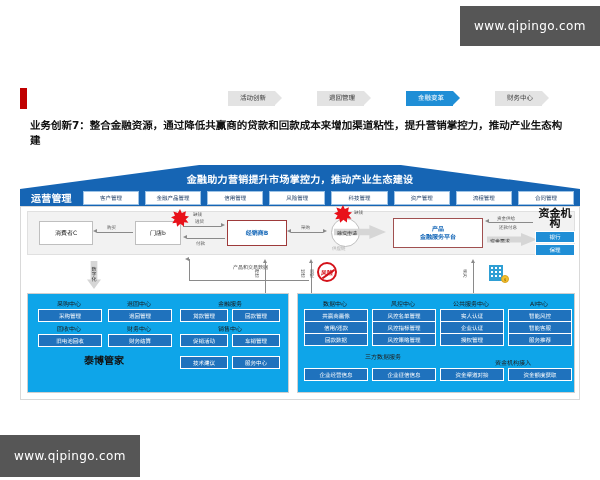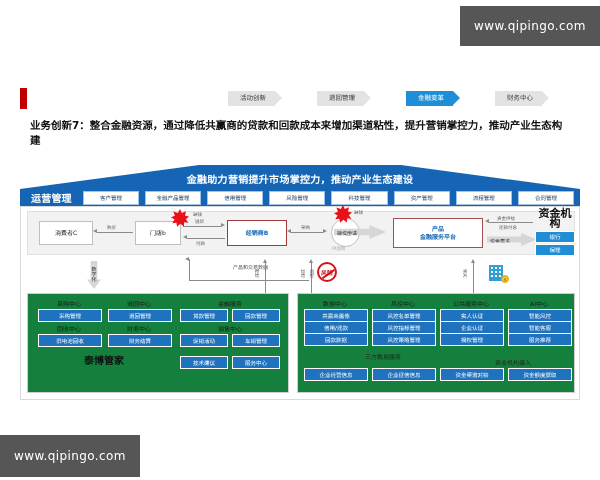--- a/index.html
+++ b/index.html
@@ -158,21 +158,21 @@
     line-height:10px;
   }
   .fund-item {
     height:10px; background:#1f8ed6; color:#fff; font-size:5.5px;
     display:flex; align-items:center; justify-content:center;
     margin-top:1.5px; border:0.5px solid #ffffff;
   }
 
   
   .panel {
-    position:absolute; background:#15803d; border:0.6px solid #cfcfcf;
+    position:absolute; background:#0ea5e9; border:0.6px solid #cfcfcf;
     box-sizing:border-box;
   }
   .grp-title {
     position:absolute; font-size:6px; color:#1a1a1a; text-align:center;
     white-space:nowrap; font-weight:normal;
   }
   .bbox {
     position:absolute; background:#1f72bd; color:#ffffff;
     font-size:5.5px; display:flex; align-items:center; justify-content:center;
     white-space:nowrap; border:0.4px solid #ffffff;

